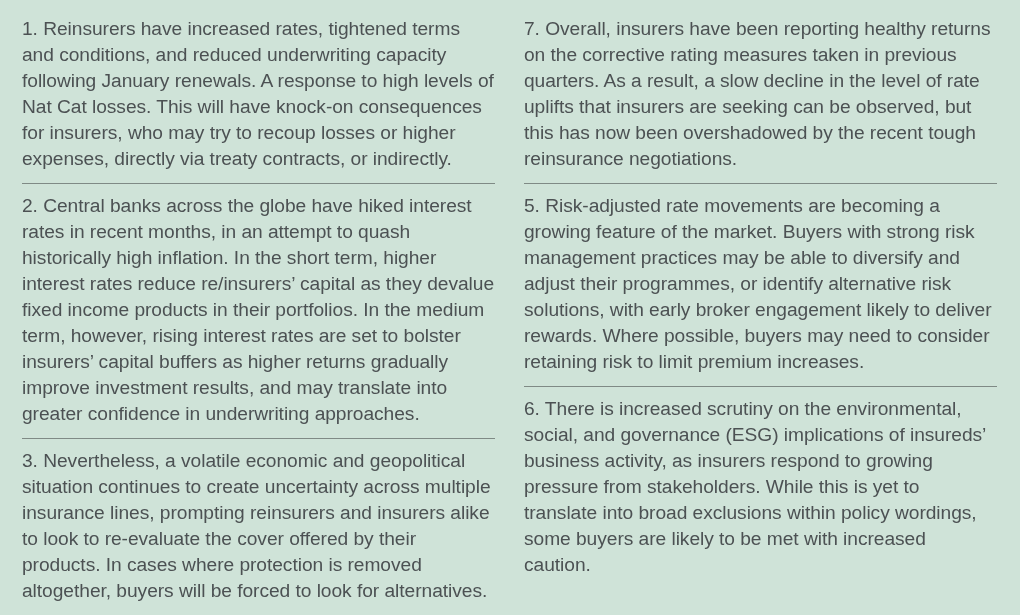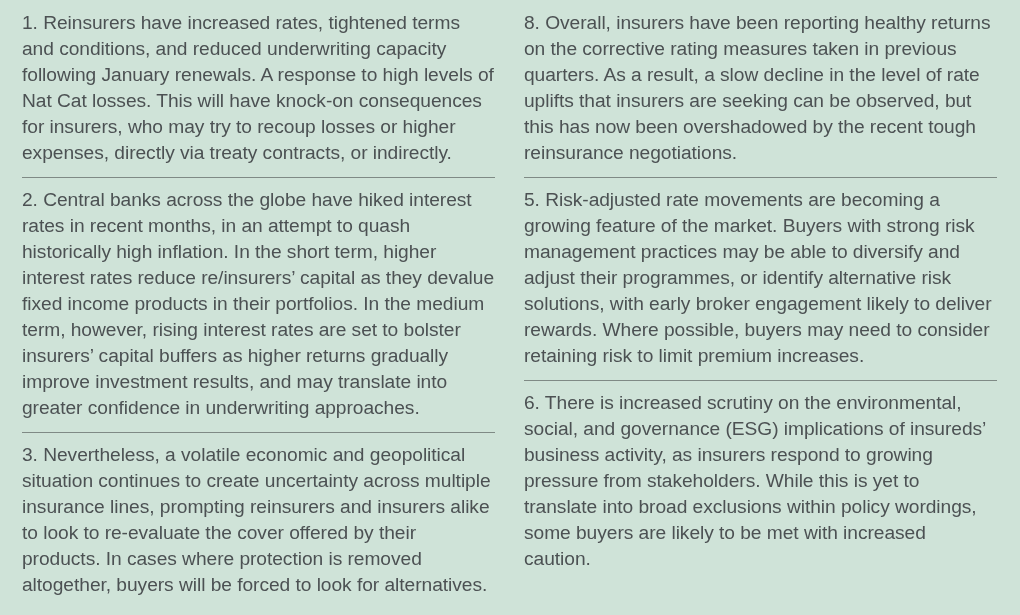--- a/index.html
+++ b/index.html
@@ -11,21 +11,21 @@
     height: 615px;
     background: #cfe3d8;
     font-family: "Liberation Sans", sans-serif;
     overflow: hidden;
   }
   #page {
     width: 1020px;
     height: 615px;
     background: #cfe3d8;
     box-sizing: border-box;
-    padding: 8px 20px 0 22px;
+    padding: 14px 20px 0 22px;
     display: flex;
     flex-direction: row;
     align-items: flex-start;
   }
   .column {
     width: 473px;
     box-sizing: border-box;
   }
   .column.left {
     margin-right: 29px;
@@ -75,21 +75,21 @@
 
     <div class="para-block">
       <p class="para-text">3. Nevertheless, a volatile economic and geopolitical situation continues to create uncertainty across multiple insurance lines, prompting reinsurers and insurers alike to look to re-evaluate the cover offered by their products. In cases where protection is removed altogether, buyers will be forced to look for alternatives.</p>
     </div>
 
   </div>
 
   <div class="column right">
 
     <div class="para-block first-block">
-      <p class="para-text">8. Overall, insurers have been reporting healthy returns on the corrective rating measures taken in previous quarters. As a result, a slow decline in the level of rate uplifts that insurers are seeking can be observed, but this has now been overshadowed by the recent tough reinsurance negotiations.</p>
+      <p class="para-text">7. Overall, insurers have been reporting healthy returns on the corrective rating measures taken in previous quarters. As a result, a slow decline in the level of rate uplifts that insurers are seeking can be observed, but this has now been overshadowed by the recent tough reinsurance negotiations.</p>
     </div>
 
     <hr class="divider">
 
     <div class="para-block">
       <p class="para-text">5. Risk-adjusted rate movements are becoming a growing feature of the market. Buyers with strong risk management practices may be able to diversify and adjust their programmes, or identify alternative risk solutions, with early broker engagement likely to deliver rewards. Where possible, buyers may need to consider retaining risk to limit premium increases.</p>
     </div>
 
     <hr class="divider">
 

